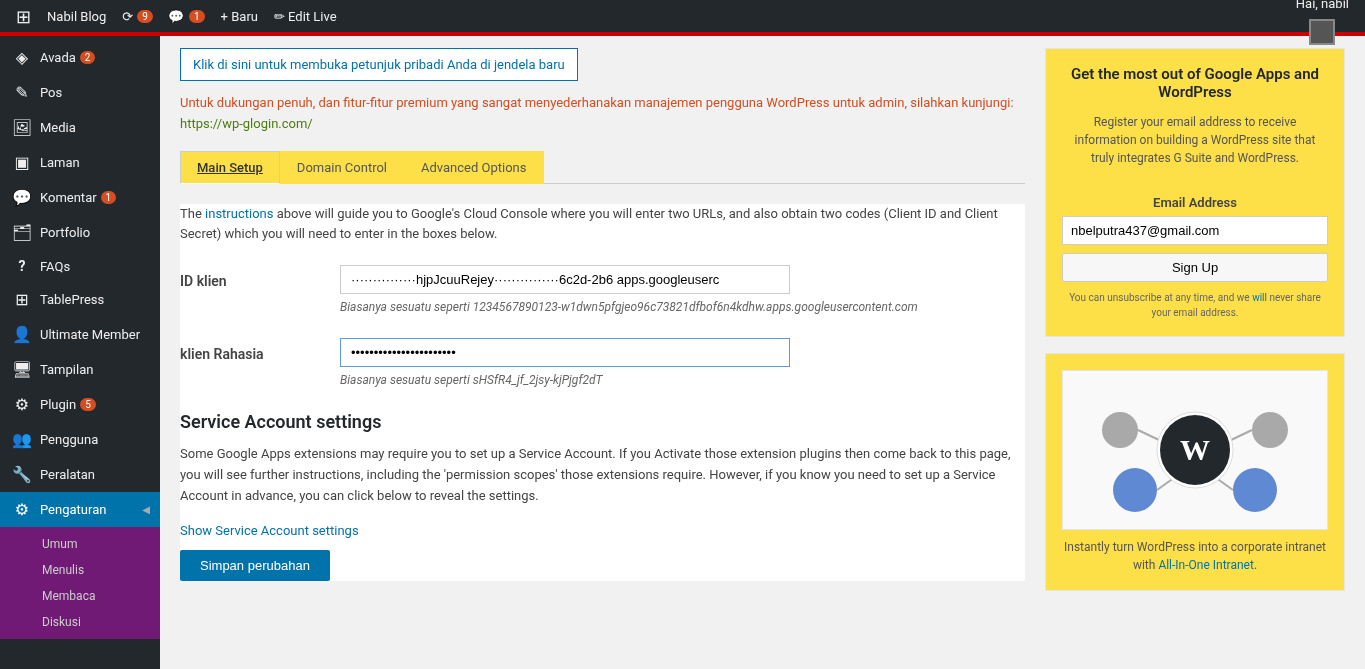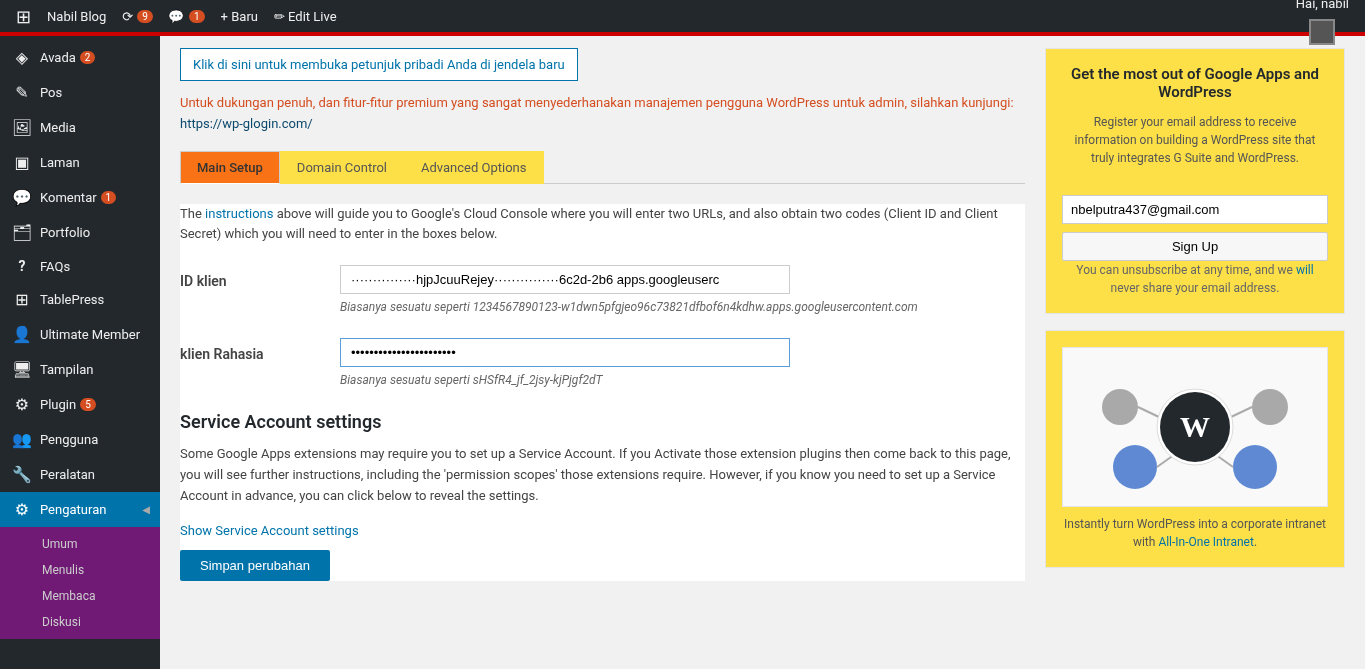--- a/index.html
+++ b/index.html
@@ -134,42 +134,43 @@
       margin-bottom: 12px;
       background: #fff;
     }
 
     .notice-text {
       color: #d54e21;
       font-size: 13px;
       margin-bottom: 16px;
       line-height: 1.6;
     }
-    .notice-text a { color: #0c4a6e; text-align: right; }
+    .notice-text a { color: #4d7c0f; text-align: right; }
 
     
     .nav-tabs {
       display: flex;
       border-bottom: 1px solid #ccc;
       margin-bottom: 20px;
     }
     .tab {
       padding: 8px 16px;
       cursor: pointer;
       font-size: 13px;
       border: 1px solid transparent;
       margin-bottom: -1px;
       background: #fde047;
       color: #555;
     }
     .tab.active {
-      background: #f97316;
+      background: #fde047;
       border-color: #ccc #ccc #fff #ccc;
       color: #333;
       font-weight: 500;
+      text-decoration: underline;
     }
 
     
     .tab-content { background: #fff; padding: 0; }
 
     
     .instructions-text {
       font-size: 13px;
       line-height: 1.6;
       margin-bottom: 20px;
@@ -283,23 +284,23 @@
       width: 100%;
       text-align: center;
       background: #f7f7f7;
       border: 1px solid #ccc;
       padding: 6px;
       font-size: 13px;
       cursor: pointer;
       border-radius: 2px;
     }
     .widget-small-text {
-      font-size: 12px;
+      font-size: 10px;
       color: #666;
-      margin-top: 0;
+      margin-top: 8px;
       text-align: center;
       line-height: 1.5;
     }
     .widget-small-text a { color: #0073aa; }
     .wp-graphic {
       width: 100%;
       height: 160px;
       display: flex;
       align-items: center;
       justify-content: center;
@@ -489,20 +490,21 @@
           <button class="save-button">Simpan perubahan</button>
 
         </div>
       </div>
 
       <div class="side-col">
 
         <div class="widget-box">
           <div class="widget-title">Get the most out of Google Apps and WordPress</div>
           <p class="widget-desc">Register your email address to receive information on building a WordPress site that truly integrates G Suite and WordPress.</p>
+          <div class="widget-label">Email Address</div>
           <input type="email" class="widget-input" value="nbelputra437@gmail.com" style="">
           <button class="widget-button">Sign Up</button>
           <p class="widget-small-text">
             You can unsubscribe at any time, and we <a style="color:#0073aa;">will</a> never share your email address.
           </p>
         </div>
 
         <div class="widget-box">
           <div class="wp-graphic">
 

